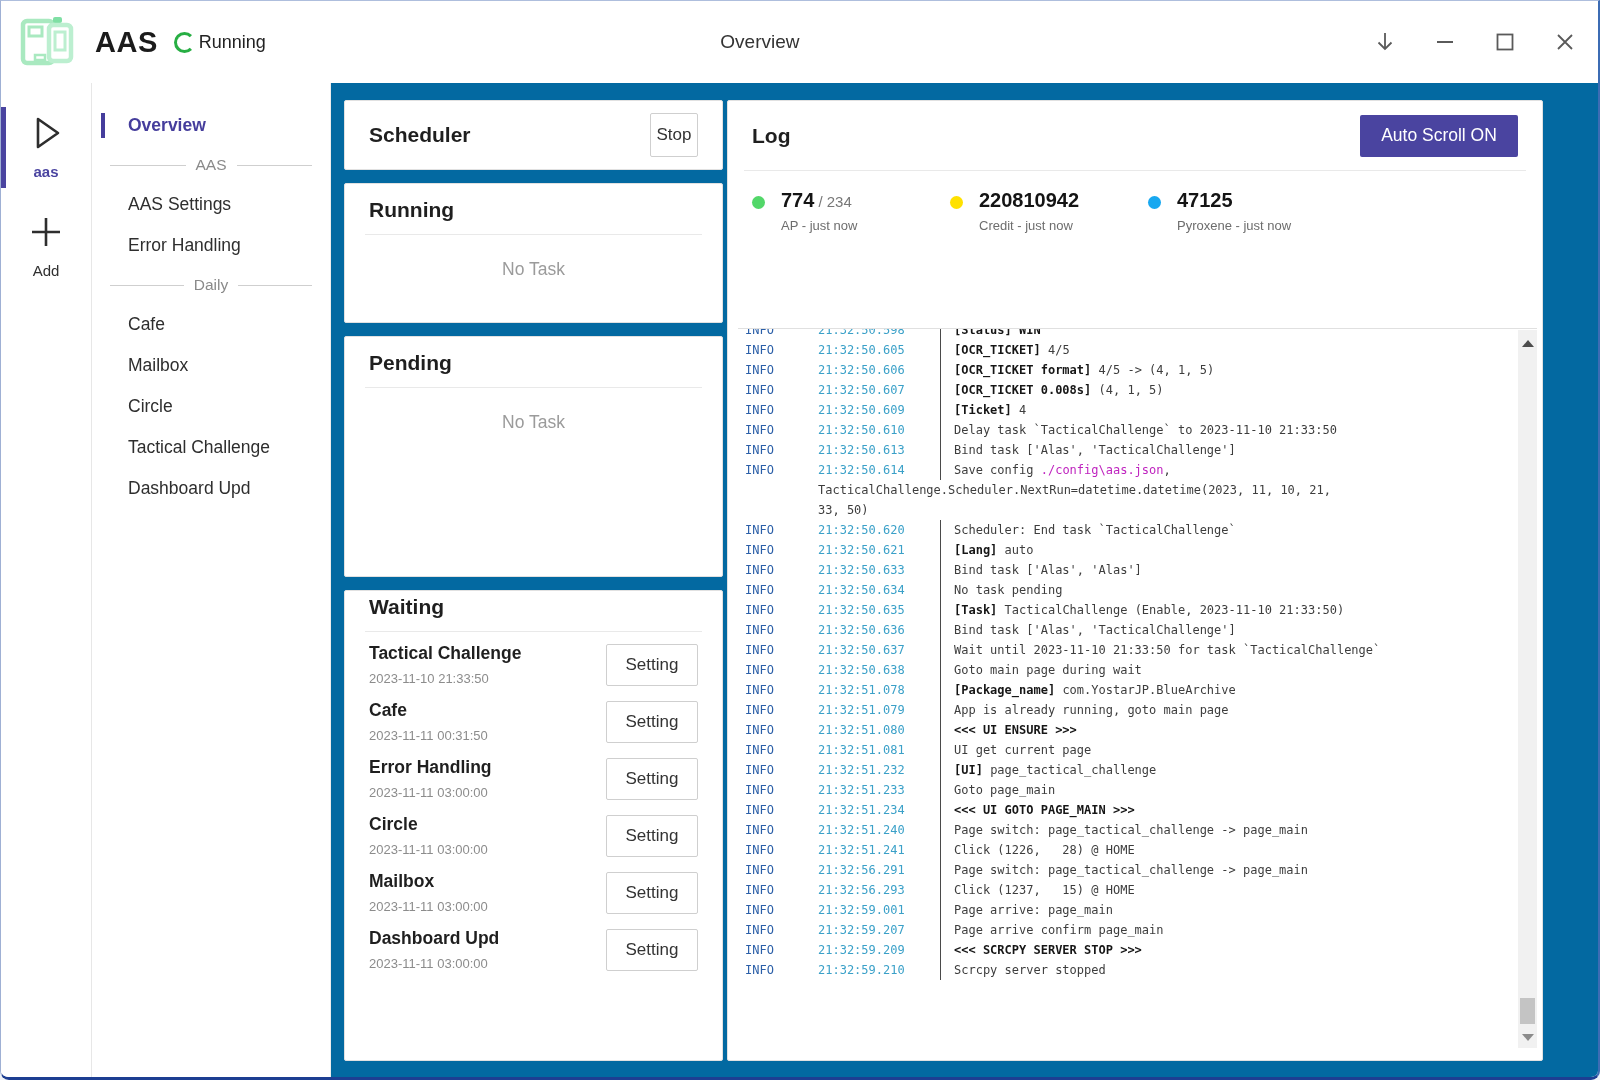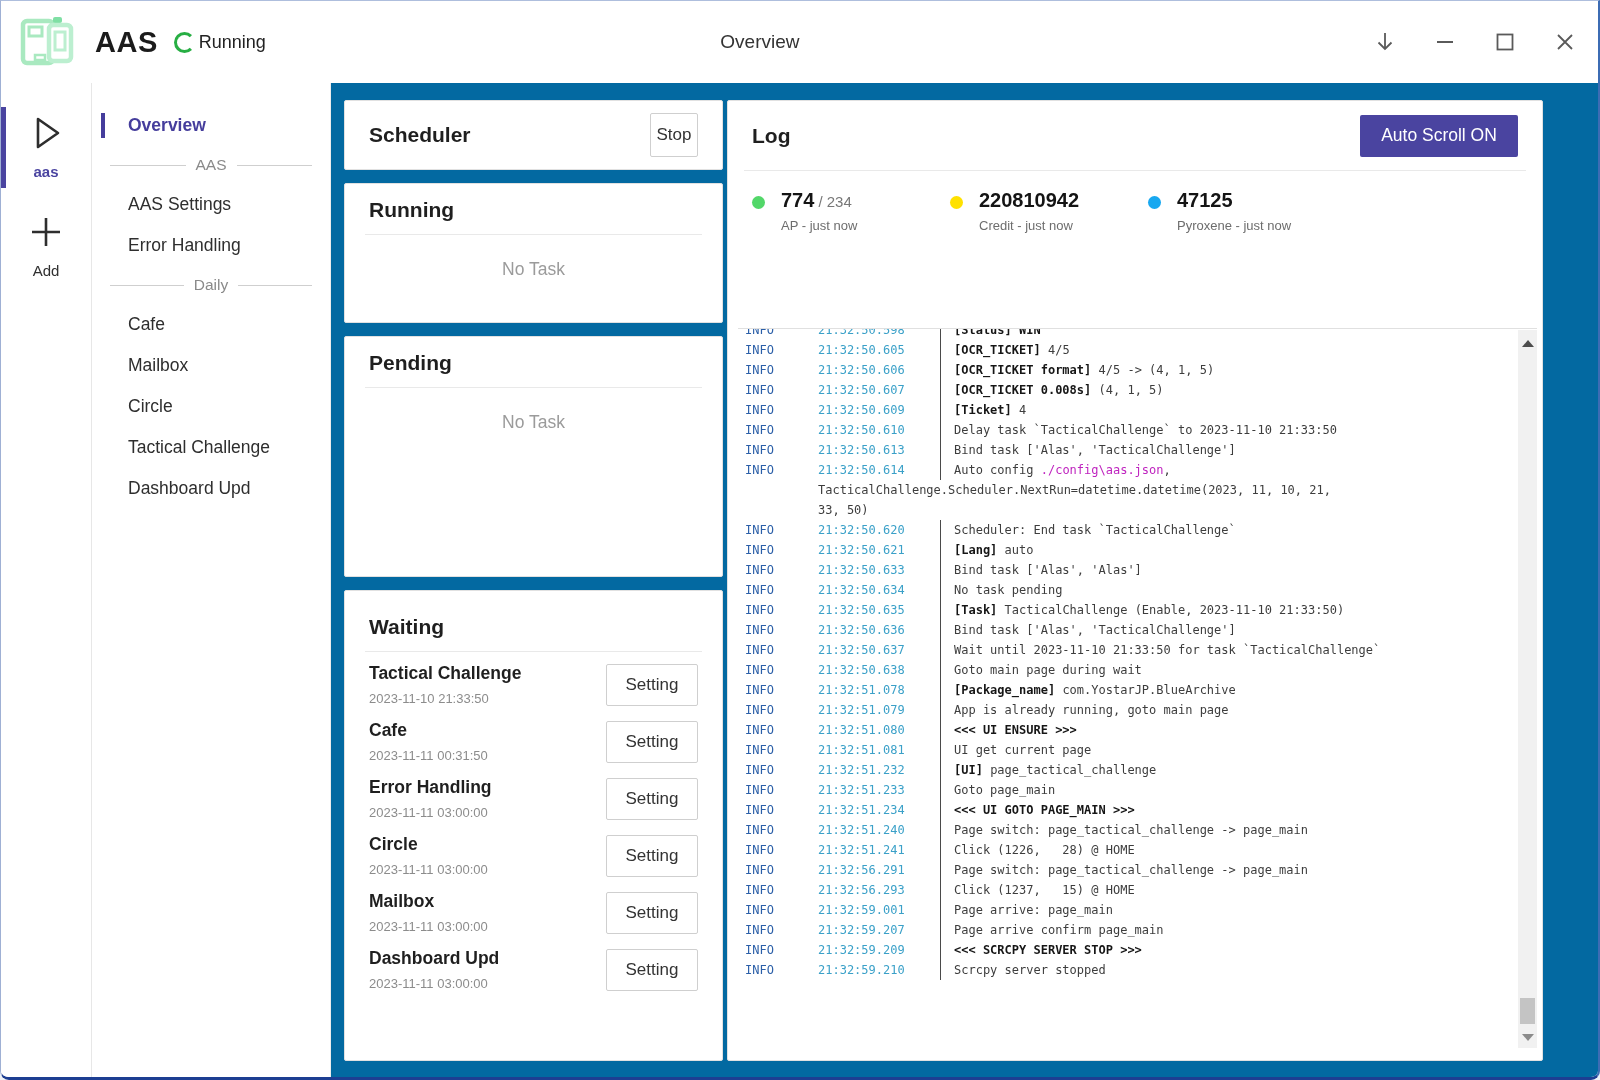--- a/index.html
+++ b/index.html
@@ -48,21 +48,21 @@
 
   
   .col-left{ width:379px; flex:0 0 379px; display:flex; flex-direction:column; gap:13px; min-height:0; }
   .scheduler-card{ height:70px; flex:0 0 70px; display:flex; align-items:center; justify-content:space-between; padding:0 24px; }
   .btn{ background:#fff; border:1px solid #cfcfcf; border-radius:2px; font-size:17px; color:#333; font-family:inherit; cursor:pointer; }
   .stop-btn{ width:48px; height:44px; }
   .running-card{ height:140px; flex:0 0 140px; padding-top:14px; }
   .pending-card{ height:241px; flex:0 0 241px; padding-top:14px; }
   .running-card .card-title,.pending-card .card-title,.waiting-card .card-title{ padding:0 24px 12px; }
   .empty-state{ text-align:center; color:#9b9b9b; font-size:17.5px; margin-top:24px; }
-  .waiting-card{ flex:1; padding-top:24px; overflow:hidden; }
+  .waiting-card{ flex:1; padding-top:4px; overflow:hidden; }
   .wait-rows{ padding:4px 24px 0; }
   .wait-row{ display:flex; align-items:center; justify-content:space-between; padding:7px 0; }
   .wait-name{ font-size:17.5px; font-weight:700; color:#1f1f1f; }
   .wait-date{ font-size:13px; color:#8c8c8c; margin-top:7px; }
   .setting-btn{ width:92px; height:42px; }
 
   
   .log-card{ flex:1; display:flex; flex-direction:column; min-height:0; }
   .log-header{ height:69px; flex:0 0 69px; display:flex; align-items:center; justify-content:space-between; padding:0 24px 0 24px; }
   .autoscroll-btn{ background:#4a44a0; color:#fff; border:none; border-radius:2px; width:158px; height:42px; font-size:17.5px; font-family:inherit; cursor:pointer; }
@@ -279,21 +279,21 @@
         <div class="stats-spacer"></div>
         <div class="log-console">
           <div class="log-scroll" id="log-scroll">
               <div class="log-line"><span class="log-lv">INFO</span><span class="log-ts">21:32:50.598</span><span class="log-msg"><span class="seg-b">[Status] WIN</span></span></div>
               <div class="log-line"><span class="log-lv">INFO</span><span class="log-ts">21:32:50.605</span><span class="log-msg"><span class="seg-b">[OCR_TICKET]</span><span> 4/5</span></span></div>
               <div class="log-line"><span class="log-lv">INFO</span><span class="log-ts">21:32:50.606</span><span class="log-msg"><span class="seg-b">[OCR_TICKET format]</span><span> 4/5 -&gt; (4, 1, 5)</span></span></div>
               <div class="log-line"><span class="log-lv">INFO</span><span class="log-ts">21:32:50.607</span><span class="log-msg"><span class="seg-b">[OCR_TICKET 0.008s]</span><span> (4, 1, 5)</span></span></div>
               <div class="log-line"><span class="log-lv">INFO</span><span class="log-ts">21:32:50.609</span><span class="log-msg"><span class="seg-b">[Ticket]</span><span> 4</span></span></div>
               <div class="log-line"><span class="log-lv">INFO</span><span class="log-ts">21:32:50.610</span><span class="log-msg"><span>Delay task `TacticalChallenge` to 2023-11-10 21:33:50</span></span></div>
               <div class="log-line"><span class="log-lv">INFO</span><span class="log-ts">21:32:50.613</span><span class="log-msg"><span>Bind task ['Alas', 'TacticalChallenge']</span></span></div>
-              <div class="log-line"><span class="log-lv">INFO</span><span class="log-ts">21:32:50.614</span><span class="log-msg"><span>Auto config </span><span class="seg-m">./config\aas.json</span><span>,</span></span></div>
+              <div class="log-line"><span class="log-lv">INFO</span><span class="log-ts">21:32:50.614</span><span class="log-msg"><span>Save config </span><span class="seg-m">./config\aas.json</span><span>,</span></span></div>
               <div class="log-line"><span class="log-lv"></span><span class="log-cont">TacticalChallenge.Scheduler.NextRun=datetime.datetime(2023, 11, 10, 21,</span></div>
               <div class="log-line"><span class="log-lv"></span><span class="log-cont">33, 50)</span></div>
               <div class="log-line"><span class="log-lv">INFO</span><span class="log-ts">21:32:50.620</span><span class="log-msg"><span>Scheduler: End task `TacticalChallenge`</span></span></div>
               <div class="log-line"><span class="log-lv">INFO</span><span class="log-ts">21:32:50.621</span><span class="log-msg"><span class="seg-b">[Lang]</span><span> auto</span></span></div>
               <div class="log-line"><span class="log-lv">INFO</span><span class="log-ts">21:32:50.633</span><span class="log-msg"><span>Bind task ['Alas', 'Alas']</span></span></div>
               <div class="log-line"><span class="log-lv">INFO</span><span class="log-ts">21:32:50.634</span><span class="log-msg"><span>No task pending</span></span></div>
               <div class="log-line"><span class="log-lv">INFO</span><span class="log-ts">21:32:50.635</span><span class="log-msg"><span class="seg-b">[Task]</span><span> TacticalChallenge (Enable, 2023-11-10 21:33:50)</span></span></div>
               <div class="log-line"><span class="log-lv">INFO</span><span class="log-ts">21:32:50.636</span><span class="log-msg"><span>Bind task ['Alas', 'TacticalChallenge']</span></span></div>
               <div class="log-line"><span class="log-lv">INFO</span><span class="log-ts">21:32:50.637</span><span class="log-msg"><span>Wait until 2023-11-10 21:33:50 for task `TacticalChallenge`</span></span></div>
               <div class="log-line"><span class="log-lv">INFO</span><span class="log-ts">21:32:50.638</span><span class="log-msg"><span>Goto main page during wait</span></span></div>

